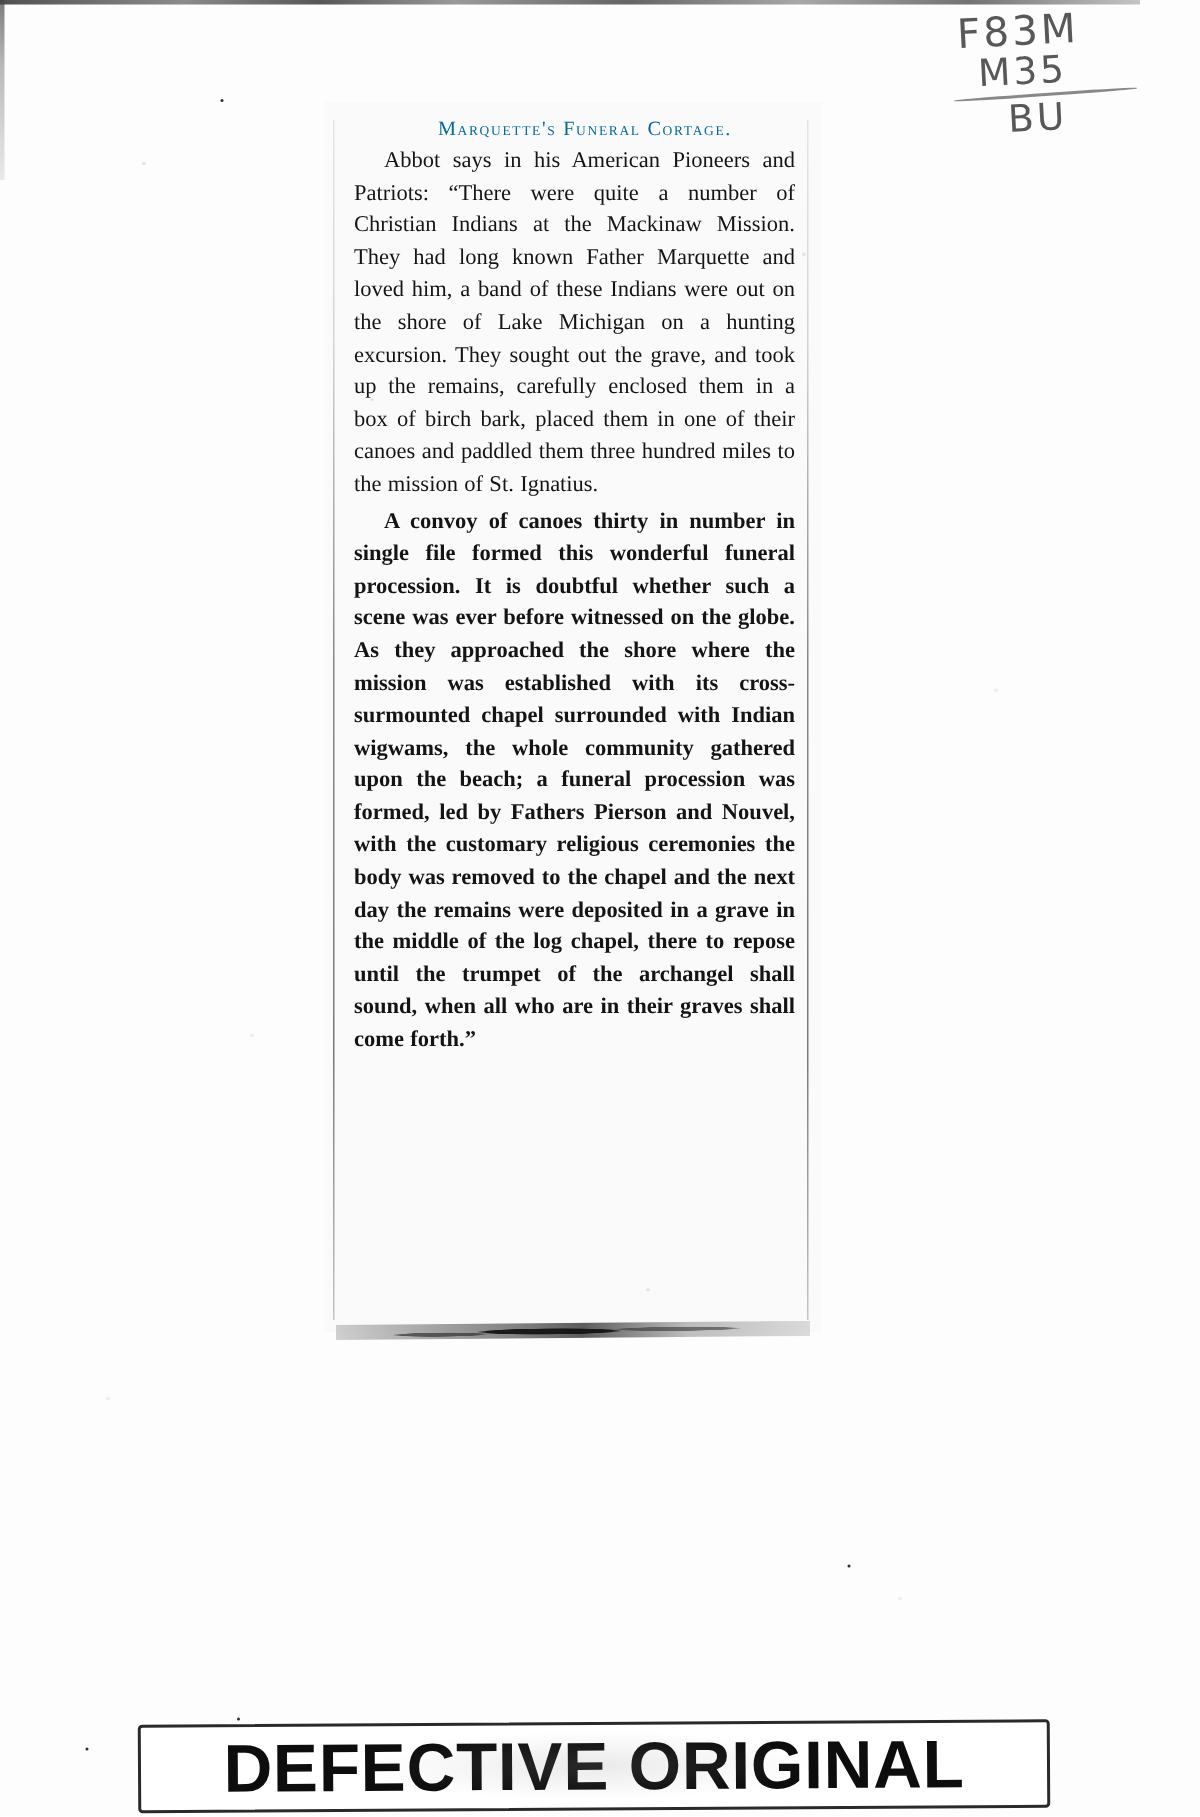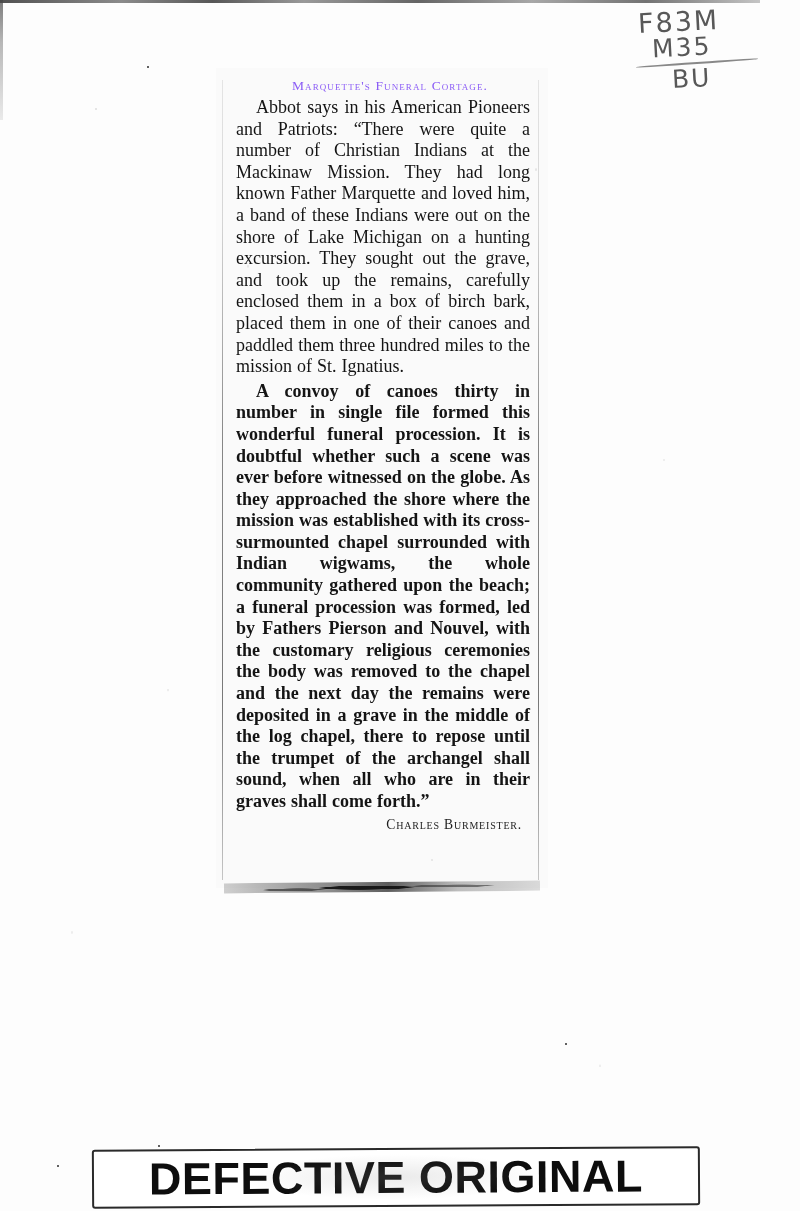--- a/index.html
+++ b/index.html
@@ -112,26 +112,26 @@
     top: 0;
     width: 294px;
   }
 
   .headline {
     font-variant: small-caps;
     font-size: 13.5px;
     letter-spacing: 1.1px;
     text-align: center;
     margin: 6px 0 3px 14px;
-    color: #8b5cf6;
+    color: #0369a1;
     white-space: nowrap;
   }
 
   .para {
-    font-size: 18px;
+    font-size: 15px;
     line-height: 21.6px;
     text-align: justify;
     text-indent: 20px;
     margin: 0 0 1px 0;
     color: #141414;
     word-spacing: .5px;
     hyphens: manual;
   }
   .para + .para { margin-top: 3px; font-weight: bold; }
 
@@ -231,21 +231,20 @@
     <div class="col-rule left"></div>
     <div class="col-rule right"></div>
 
     <div class="clip-inner">
       <div class="headline">Marquette's Funeral Cortage.</div>
 
       <p class="para">Abbot says in his American Pioneers and Patriots: “There were quite a number of Christian Indians at the Mackinaw Mission. They had long known Father Marquette and loved him, a band of these Indians were out on the shore of Lake Michigan on a hunting excursion. They sought out the grave, and took up the remains, carefully enclosed them in a box of birch bark, placed them in one of their canoes and paddled them three hundred miles to the mission of St. Ignatius.</p>
 
       <p class="para">A convoy of canoes thirty in number in single file formed this wonderful funeral procession. It is doubtful whether such a scene was ever before witnessed on the globe. As they approached the shore where the mission was established with its cross-surmounted chapel surrounded with Indian wigwams, the whole community gathered upon the beach; a funeral procession was formed, led by Fathers Pierson and Nouvel, with the customary religious ceremonies the body was removed to the chapel and the next day the remains were deposited in a grave in the middle of the log chapel, there to repose until the trumpet of the archangel shall sound, when all who are in their graves shall come forth.”</p>
 
-      <div class="signature">Charles Burmeister.</div>
     </div>
 
     <div class="torn-edge"></div>
   </div>
 
   <div class="defect-banner">
     <div class="banner-smudge"></div>
     <div class="defect-banner-text">DEFECTIVE ORIGINAL</div>
   </div>
 

